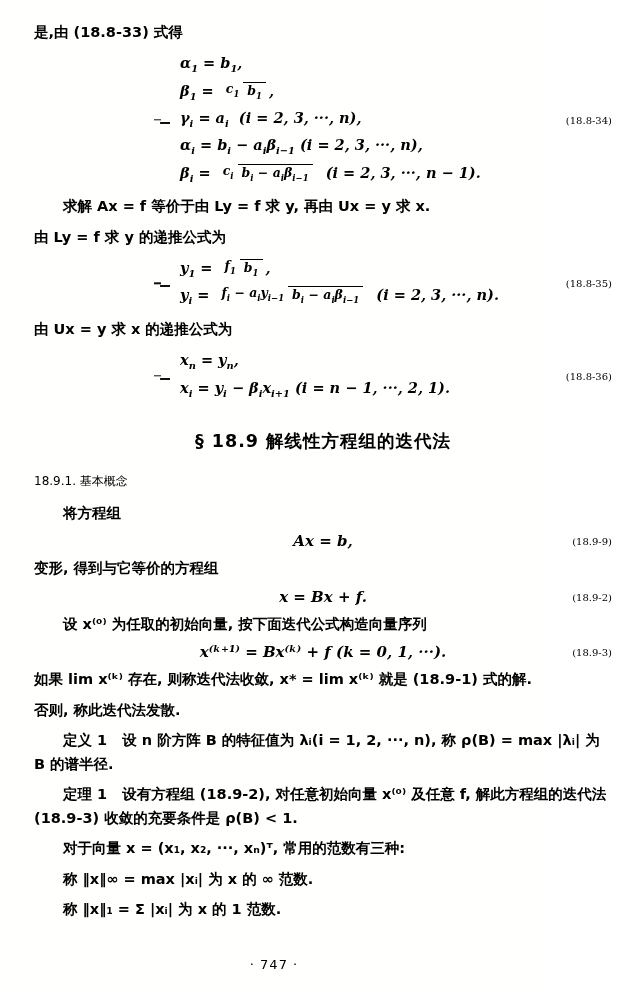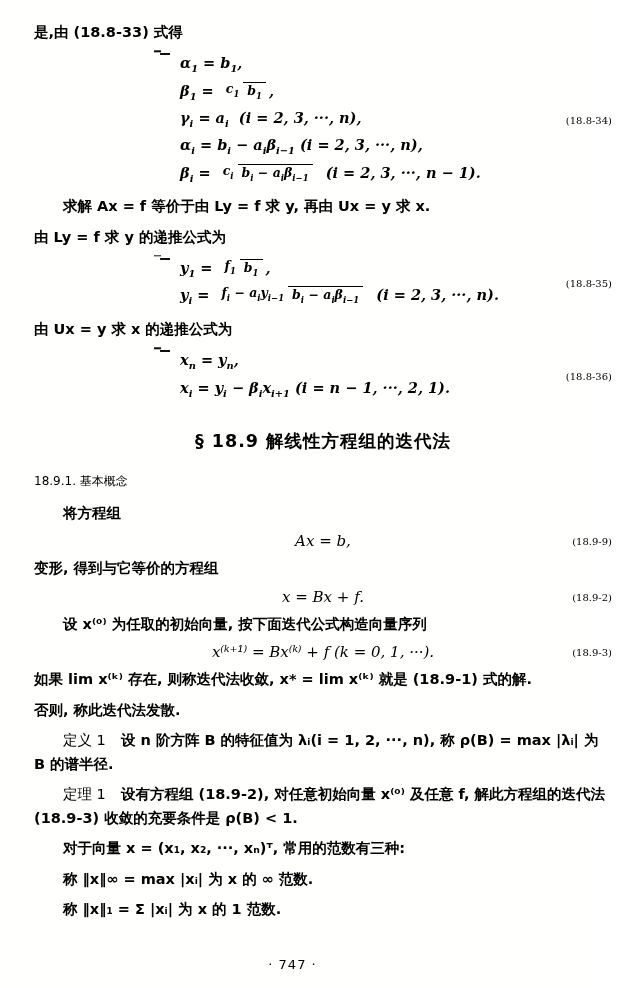--- a/index.html
+++ b/index.html
@@ -15,29 +15,28 @@
     position: relative;
     overflow: hidden;
   }
   .page {
     position: relative;
     width: 548px;
     height: 988px;
     
     background: #fdfdfb;
     filter: contrast(1.02);
-    padding-left: 37px;
   }
   .content {
     position: absolute;
     left: 34px;
     top: 14px;
     width: 578px;
   }
-  .bold { font-weight: 400; }
+  .bold { font-weight: 700; }
 
   
   .eqrow {
     position: relative;
     width: 100%;
     margin: 6px 0;
   }
   .eqtag {
     position: absolute;
     right: 0;
@@ -51,21 +50,21 @@
     display: block;
     text-align: center;
     font-family: "DejaVu Serif", serif;
     font-style: italic;
     font-size: 15px;
   }
 
   
   .system {
     display: flex;
-    align-items: flex-start;
+    align-items: center;
     margin-left: 120px;
   }
   .brace {
     font-size: 1px;
     width: 16px;
     position: relative;
     flex: 0 0 16px;
   }
   .brace::before {
     content: "";

